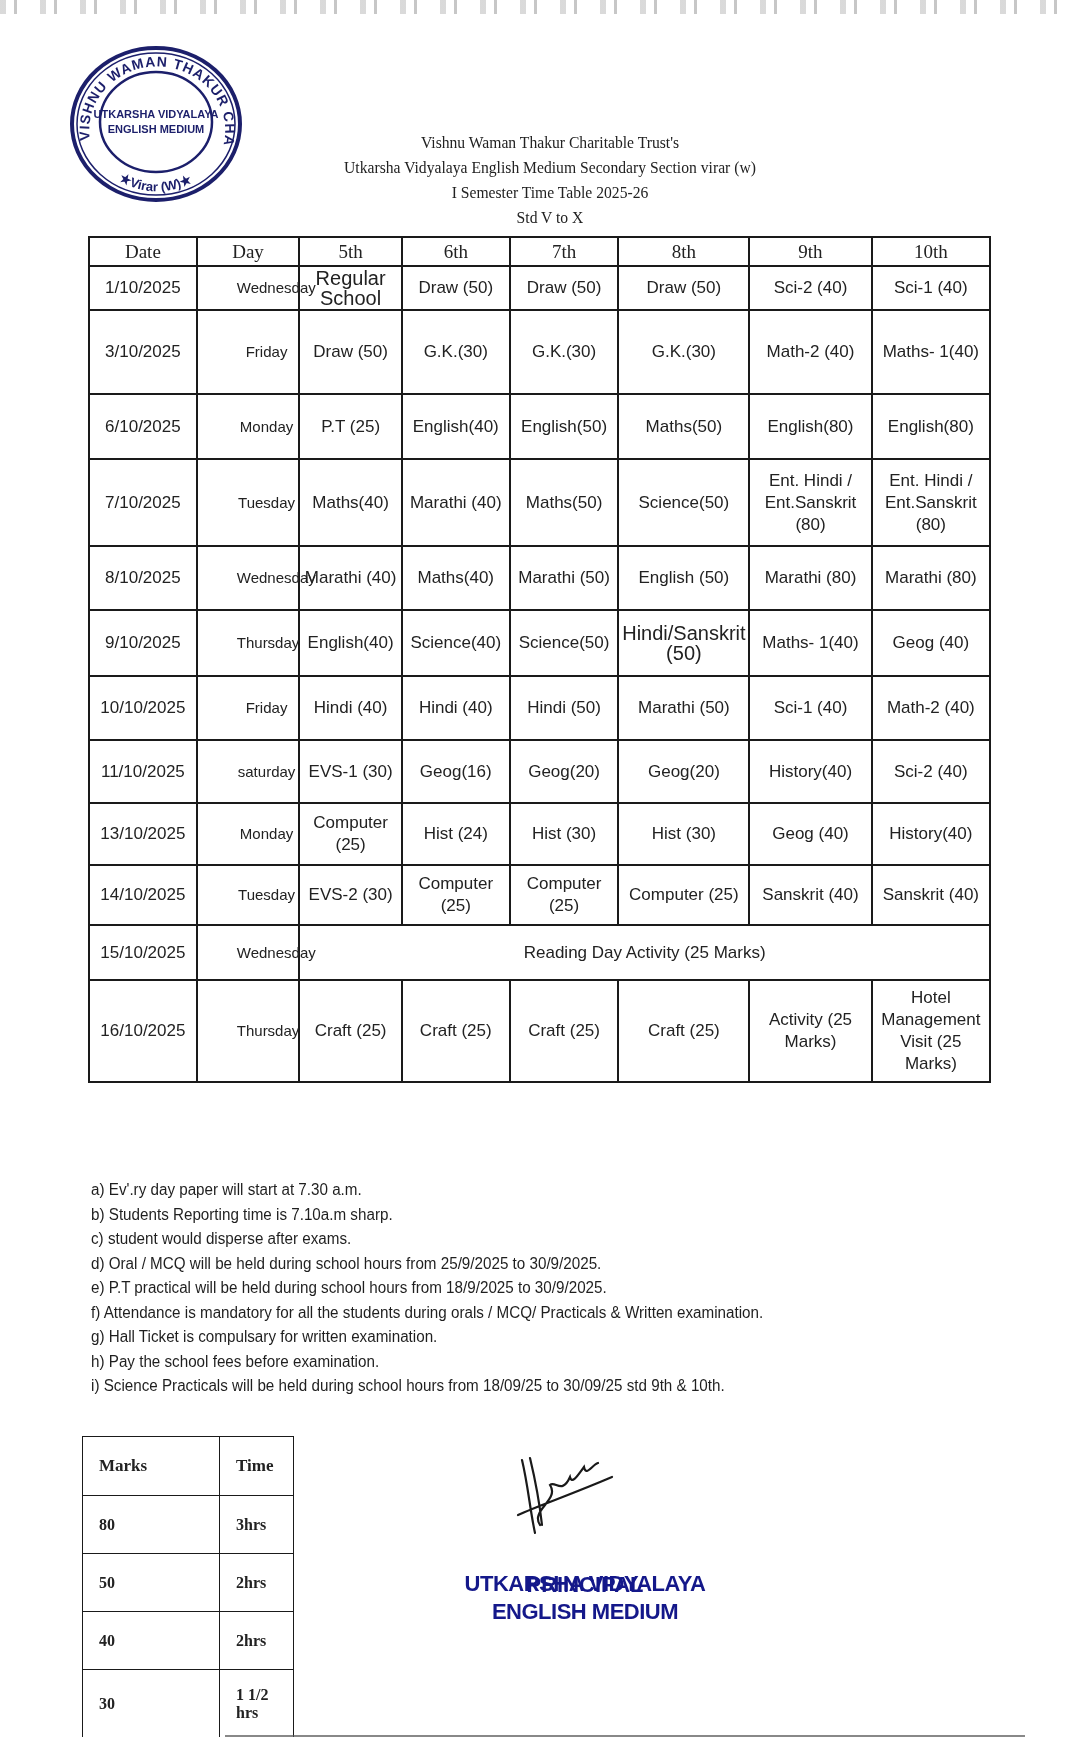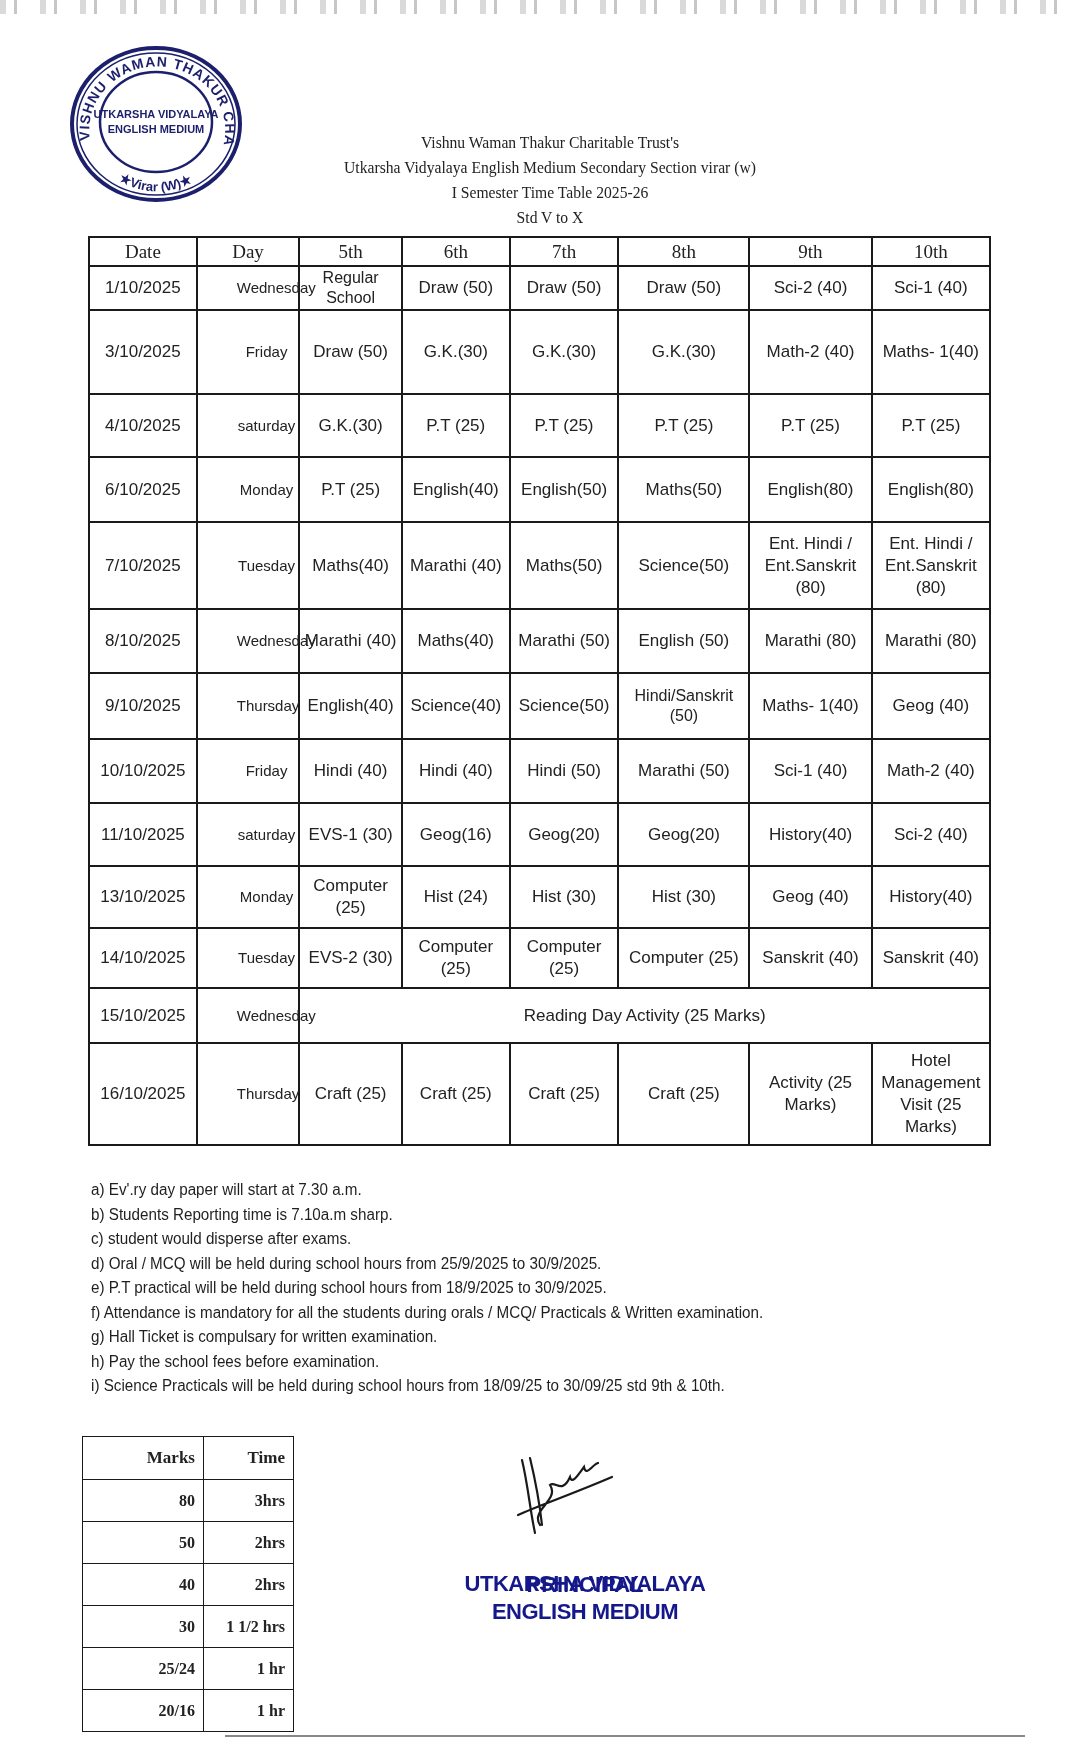--- a/index.html
+++ b/index.html
@@ -30,33 +30,33 @@
       table-layout: fixed; font-family: "Liberation Sans Narrow", "Liberation Sans", sans-serif;
     }
     table.tt th, table.tt td {
       border: 2px solid #1a1a1a; text-align: center; vertical-align: middle; padding: 1px 2px;
       font-size: 17px; line-height: 22px; color: #222;
     }
     table.tt th {
       font-family: "Liberation Serif", serif; font-weight: normal; font-size: 19px; height: 25px;
     }
     table.tt td.day { font-size: 15px; padding-left: 39px; }
-    table.tt td.small { font-size: 16px; line-height: 20px; }
+    table.tt td.small { font-size: 20px; line-height: 20px; }
     table.tt td.date { font-size: 17px; }
     .notes {
       position: absolute; left: 91px; top: 1178px; width: 900px;
       font-size: 16px; line-height: 24.5px; color: #1f1f1f;
     }
     .notes div { transform-origin: left; transform: scaleX(0.95); white-space: nowrap; }
     table.marks {
       position: absolute; left: 82px; top: 1436px; width: 212px; border-collapse: collapse;
       font-family: "Liberation Serif", serif; font-weight: bold;
     }
     table.marks th, table.marks td {
-      border: 1.5px solid #1a1a1a; text-align: right; font-size: 16px; height: 25px; padding: 8px; color: #222;
+      border: 1.5px solid #1a1a1a; text-align: left; font-size: 16px; height: 25px; padding: 16px; color: #222;
     }
     table.marks th { font-size: 17px; height: 26px; }
     .sign {
       position: absolute; left: 450px; top: 1455px; width: 270px; text-align: center;
       color: #14188a; font-weight: bold; font-family: "Liberation Sans", sans-serif;
     }
     .sign svg { position: absolute; left: 50px; top: 0; }
     .sign .role { position: absolute; left: 0; width: 270px; top: 85px; font-size: 22px; margin-top: 32px; }
     .sign .inst { position: absolute; left: 0; width: 270px; top: 115px; font-size: 22px; line-height: 28px; letter-spacing: -0.5px; }
   </style>
@@ -129,30 +129,20 @@
     <tr style="height:84px">
       <td class="date">3/10/2025</td>
       <td class="day">Friday</td>
       <td>Draw (50)</td>
       <td>G.K.(30)</td>
       <td>G.K.(30)</td>
       <td>G.K.(30)</td>
       <td>Math-2 (40)</td>
       <td>Maths- 1(40)</td>
     </tr>
-    <tr style="height:63px">
-      <td class="date">4/10/2025</td>
-      <td class="day">saturday</td>
-      <td>G.K.(30)</td>
-      <td>P.T (25)</td>
-      <td>P.T (25)</td>
-      <td>P.T (25)</td>
-      <td>P.T (25)</td>
-      <td>P.T (25)</td>
-    </tr>
     <tr style="height:65px">
       <td class="date">6/10/2025</td>
       <td class="day">Monday</td>
       <td>P.T (25)</td>
       <td>English(40)</td>
       <td>English(50)</td>
       <td>Maths(50)</td>
       <td>English(80)</td>
       <td>English(80)</td>
     </tr>

